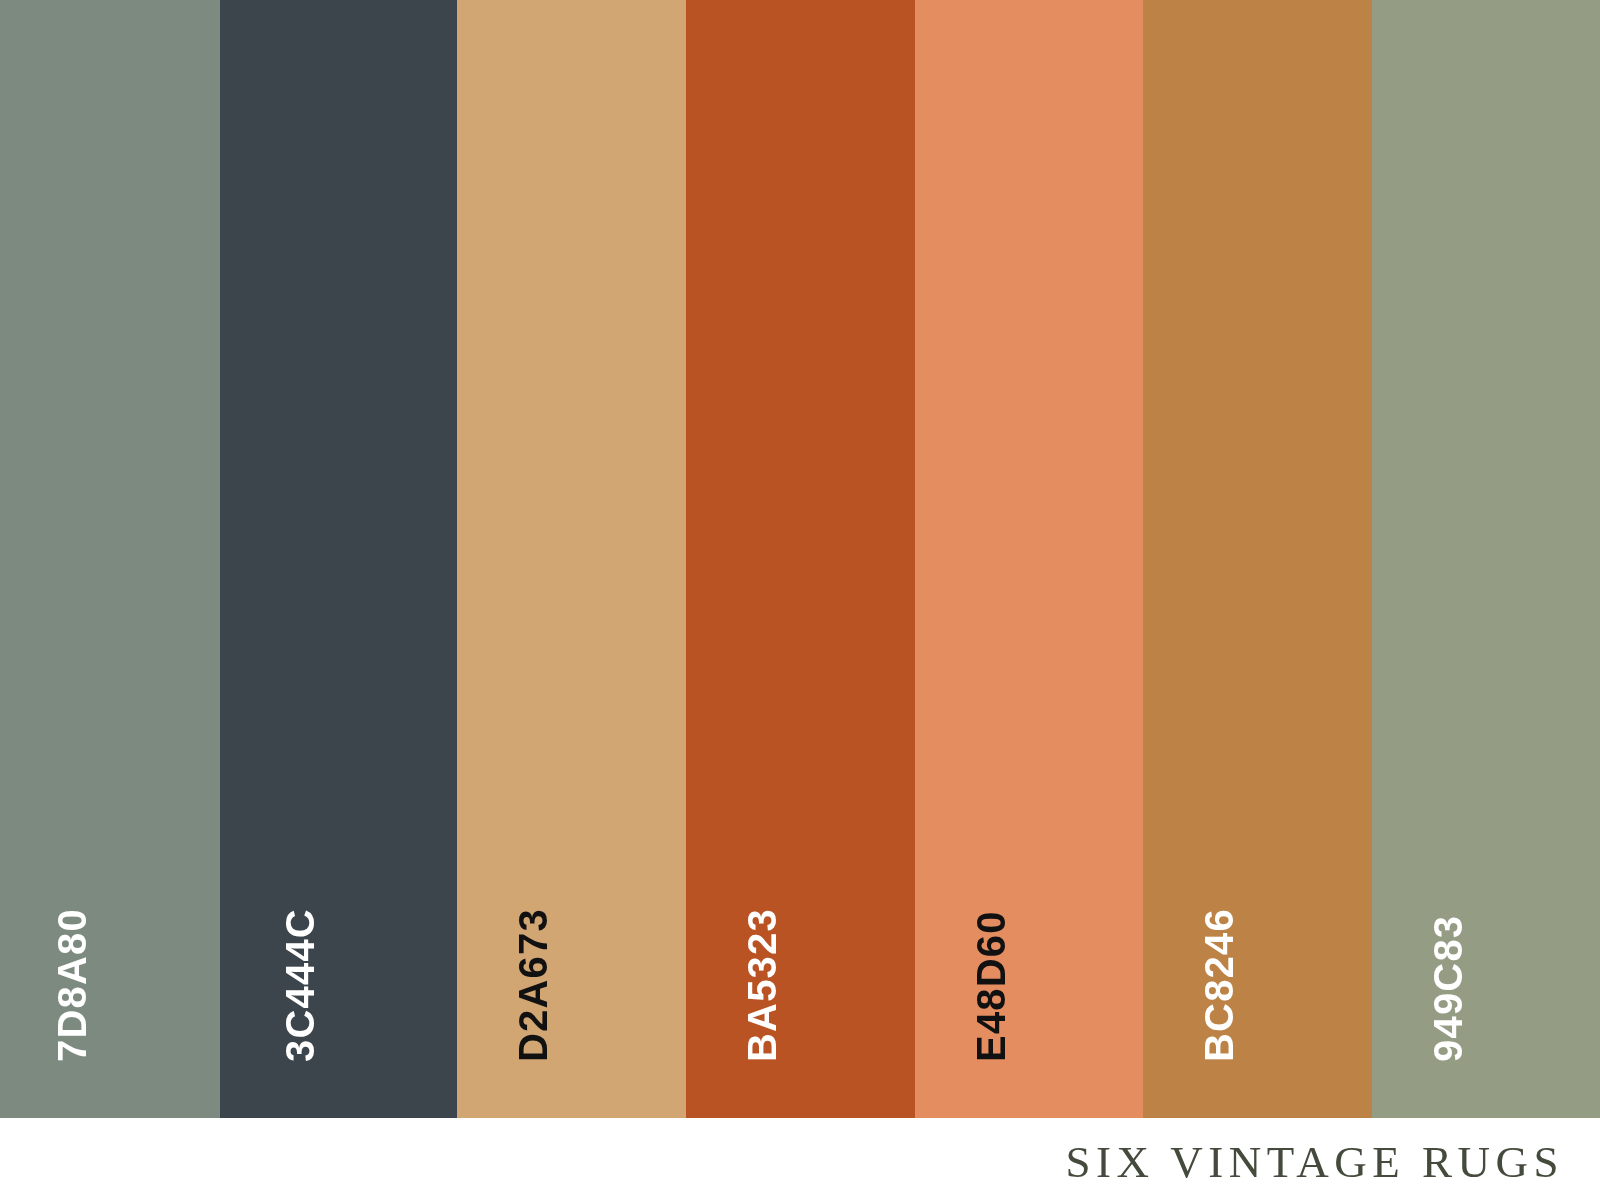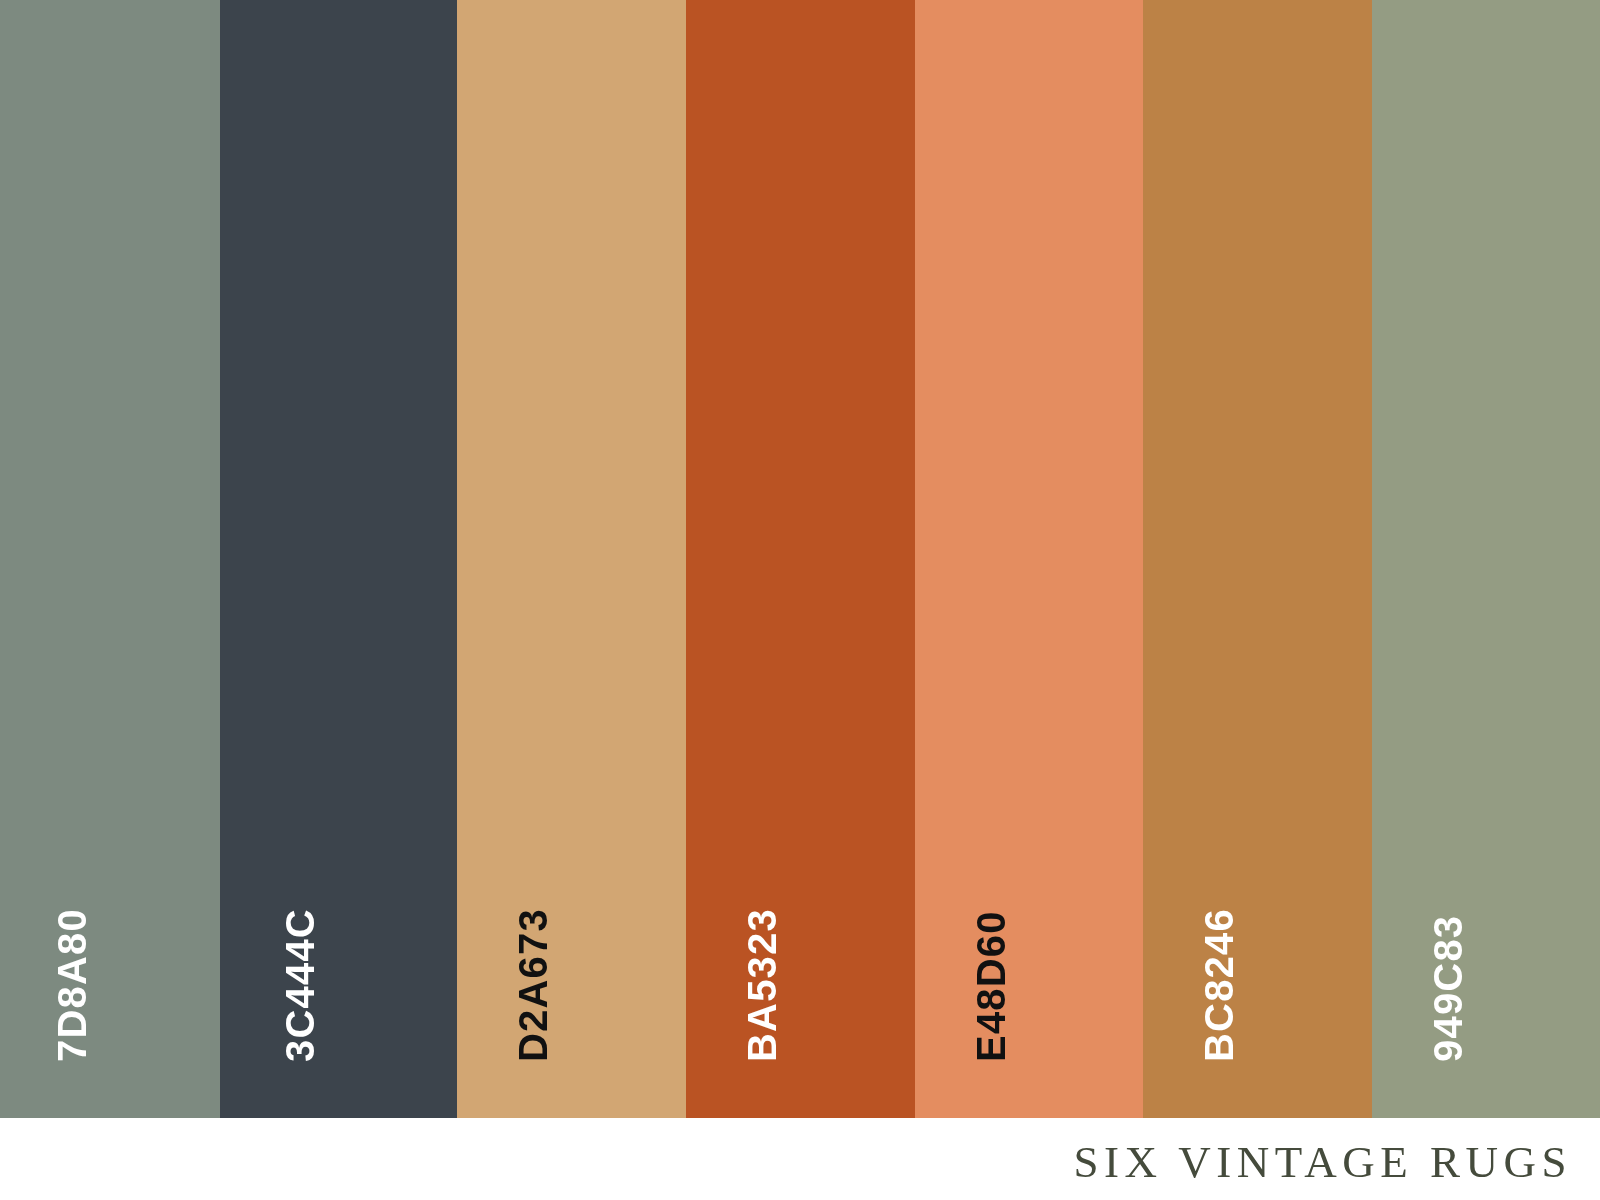--- a/index.html
+++ b/index.html
@@ -76,21 +76,21 @@
     justify-content: flex-end;
   }
 
   #brand-wordmark {
     font-family: "Liberation Serif", "DejaVu Serif", serif;
     font-size: 45px;
     font-weight: normal;
     letter-spacing: 5.5px;
     color: #454B3C;
     white-space: nowrap;
-    margin-right: 28px;
+    margin-right: 36px;
     margin-top: 6px;
   }
 </style>
 </head>
 <body>
 
 <div id="palette-page" style="background: rgb(255, 255, 255);">
 
   <div id="swatch-strip">
       <div class="swatch" style="width: 220px; background: rgb(125, 138, 128);">

